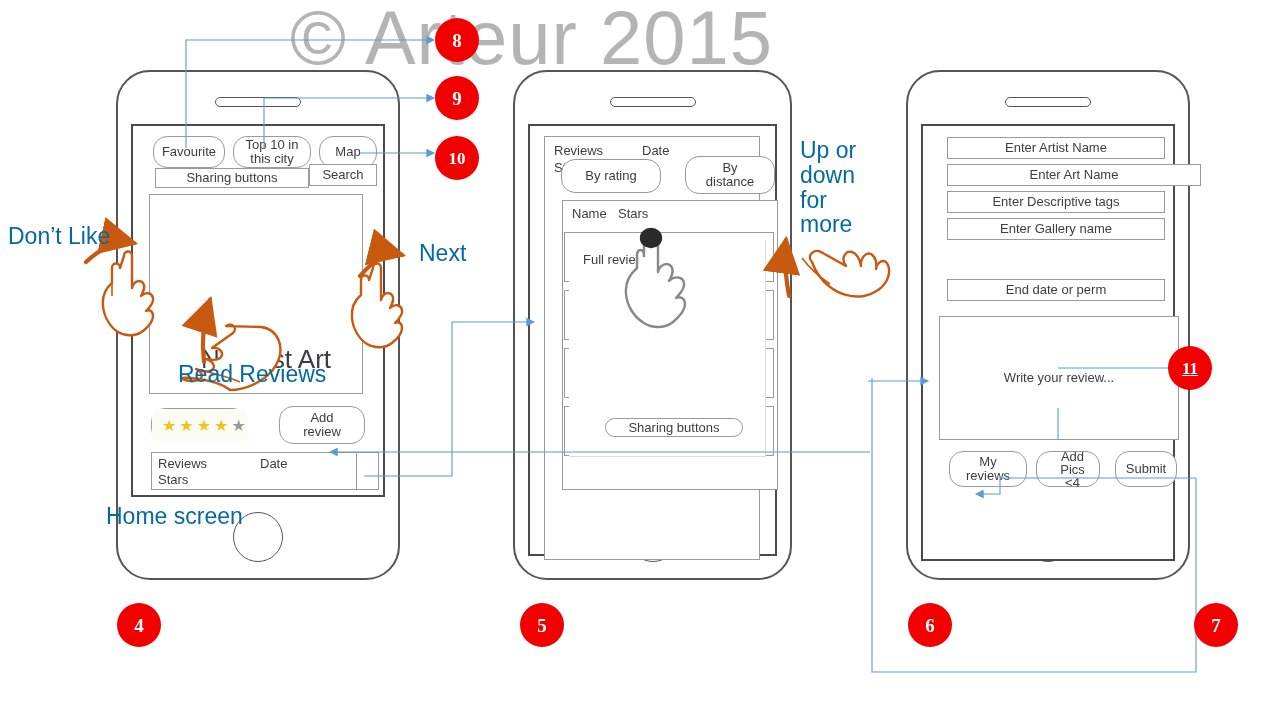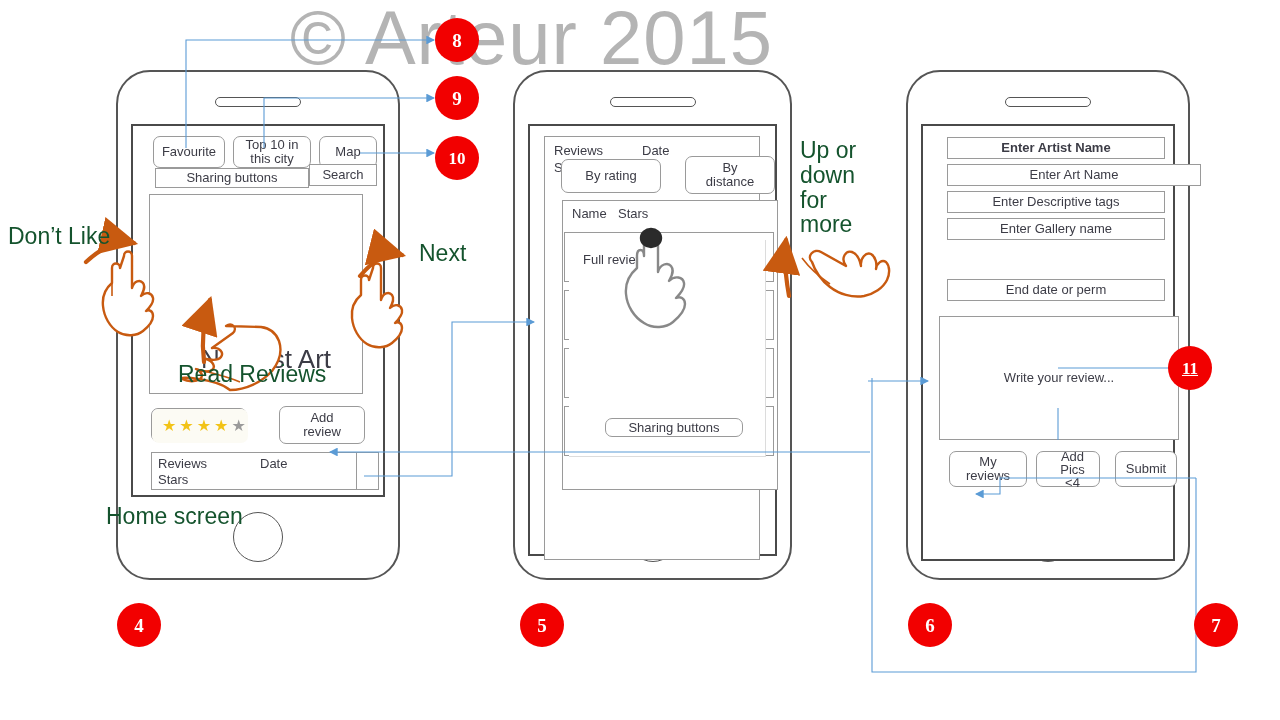--- a/index.html
+++ b/index.html
@@ -67,21 +67,21 @@
     background: #fff;
     color: #3c3c46;
     font-size: 13px;
     display: flex;
     align-items: center;
     justify-content: center;
     text-align: center;
     line-height: 1.05;
     overflow: visible;
   }
-  .wf.rounded { border-radius: 7px; }
+  .wf.rounded { border-radius: 14px; }
   .wf.panel { border: 1.5px solid #9a9a9a; }
   .lbl {
     position: absolute;
     color: #3c3c46;
     font-size: 13px;
   }
 
   
   .stars {
     position: absolute;
@@ -107,21 +107,21 @@
     position: absolute;
     background: #fff;
     border: none;
     box-shadow: 0 0 0 0 transparent;
     z-index: 6;
   }
 
   
   .red-note {
     position: absolute;
-    color: #14532d;
+    color: #0369a1;
     font-size: 23px;
     line-height: 1.08;
     z-index: 8;
     white-space: pre-line;
   }
 
   
   .badge {
     position: absolute;
     width: 44px; height: 44px;
@@ -280,21 +280,21 @@
       </div>
     </div>
   </div>
 
   <div class="phone" style="left:906px; top:70px; width:284px; height:510px;">
     <div class="speaker"></div>
     <div class="homebtn"></div>
 
     <div class="screen" style="height:437px;">
 
-      <div class="wf" style="left:24px; top:11px; width:218px; height:22px;font-weight:bold;">
+      <div class="wf" style="left:24px; top:11px; width:218px; height:22px;">
         <span>Enter Artist Name</span>
       </div>
       <div class="wf" style="left:24px; top:38px; width:254px; height:22px;">
         <span>Enter Art Name</span>
       </div>
       <div class="wf" style="left:24px; top:65px; width:218px; height:22px;">
         <span>Enter Descriptive tags</span>
       </div>
       <div class="wf" style="left:24px; top:92px; width:218px; height:22px;">
         <span>Enter Gallery name</span>

